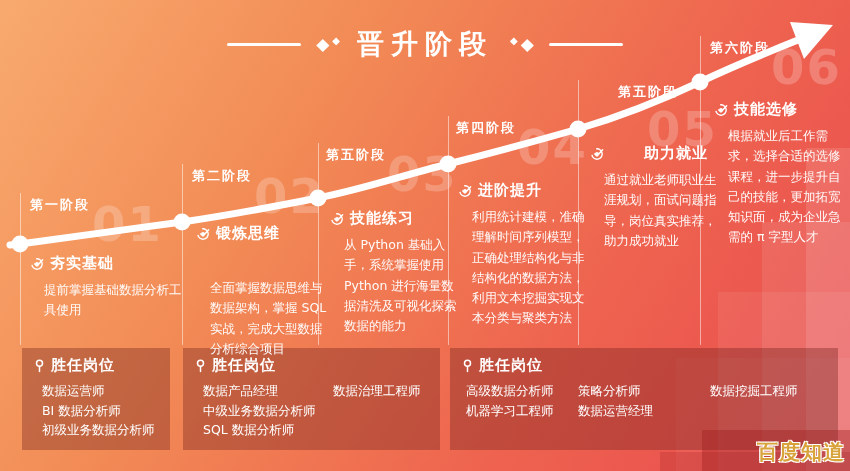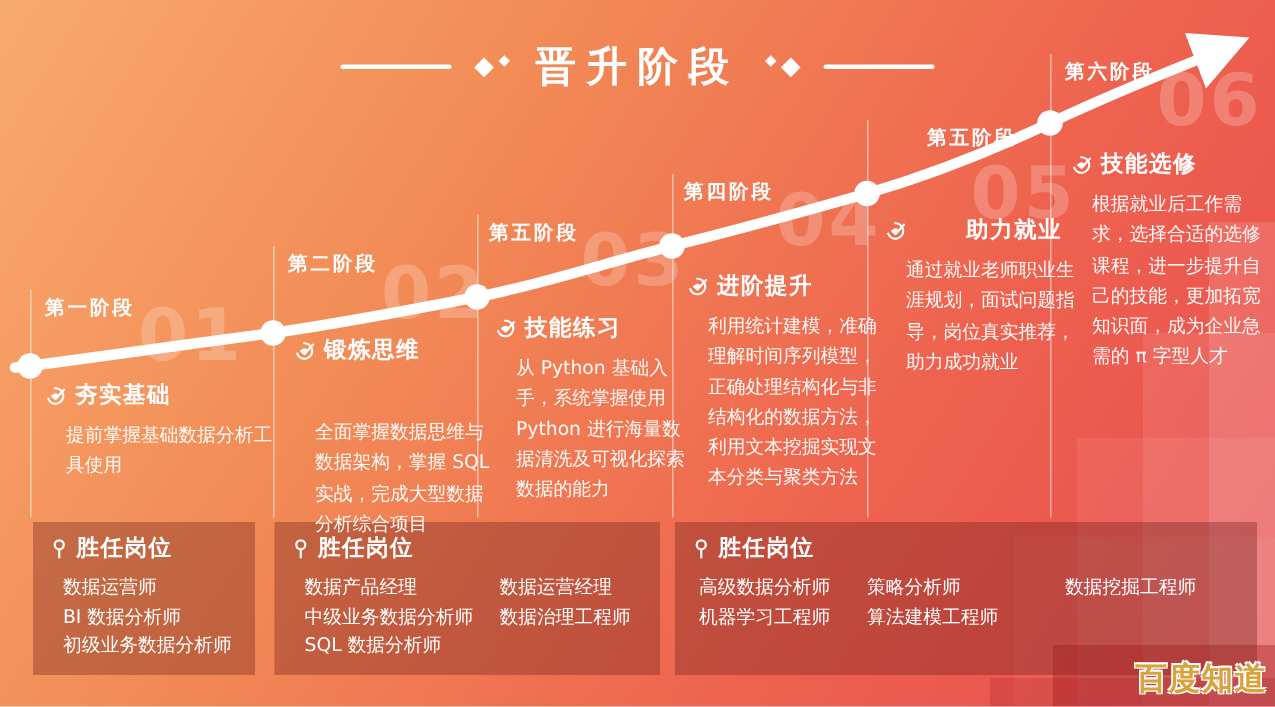--- a/index.html
+++ b/index.html
@@ -190,41 +190,40 @@
             </svg>
           </span>
           <span>胜任岗位</span>
         </div>
         <div class="panel-col" style="left: 20px;">
           <div class="panel-item">数据产品经理</div>
           <div class="panel-item">中级业务数据分析师</div>
           <div class="panel-item">SQL 数据分析师</div>
         </div>
         <div class="panel-col" style="left: 150px;">
-          <div class="panel-item">数据运营经理</div>
           <div class="panel-item">数据治理工程师</div>
         </div>
       </div>
       <div class="panel" style="left: 450px; top: 348px; width: 388px; height: 102px;">
         <div class="panel-title">
           <span style="display: inline-flex; align-items: center;">
             <svg width="11" height="14" viewBox="0 0 11 14">
               <circle cx="5.5" cy="4.2" r="3" fill="none" stroke="#fff" stroke-width="1.5"></circle>
               <line x1="5.5" y1="7.4" x2="5.5" y2="12.6" stroke="#fff" stroke-width="1.5" stroke-linecap="round"></line>
             </svg>
           </span>
           <span>胜任岗位</span>
         </div>
         <div class="panel-col" style="left: 16px;">
           <div class="panel-item">高级数据分析师</div>
           <div class="panel-item">机器学习工程师</div>
         </div>
         <div class="panel-col" style="left: 128px;">
           <div class="panel-item">策略分析师</div>
-          <div class="panel-item">算法建模工程师</div>
+          <div class="panel-item">数据运营经理</div>
         </div>
         <div class="panel-col" style="left: 260px;">
           <div class="panel-item">数据挖掘工程师</div>
         </div>
       </div>
     </div>
 
   <div class="watermark">百度知道</div>
 </div>
 

